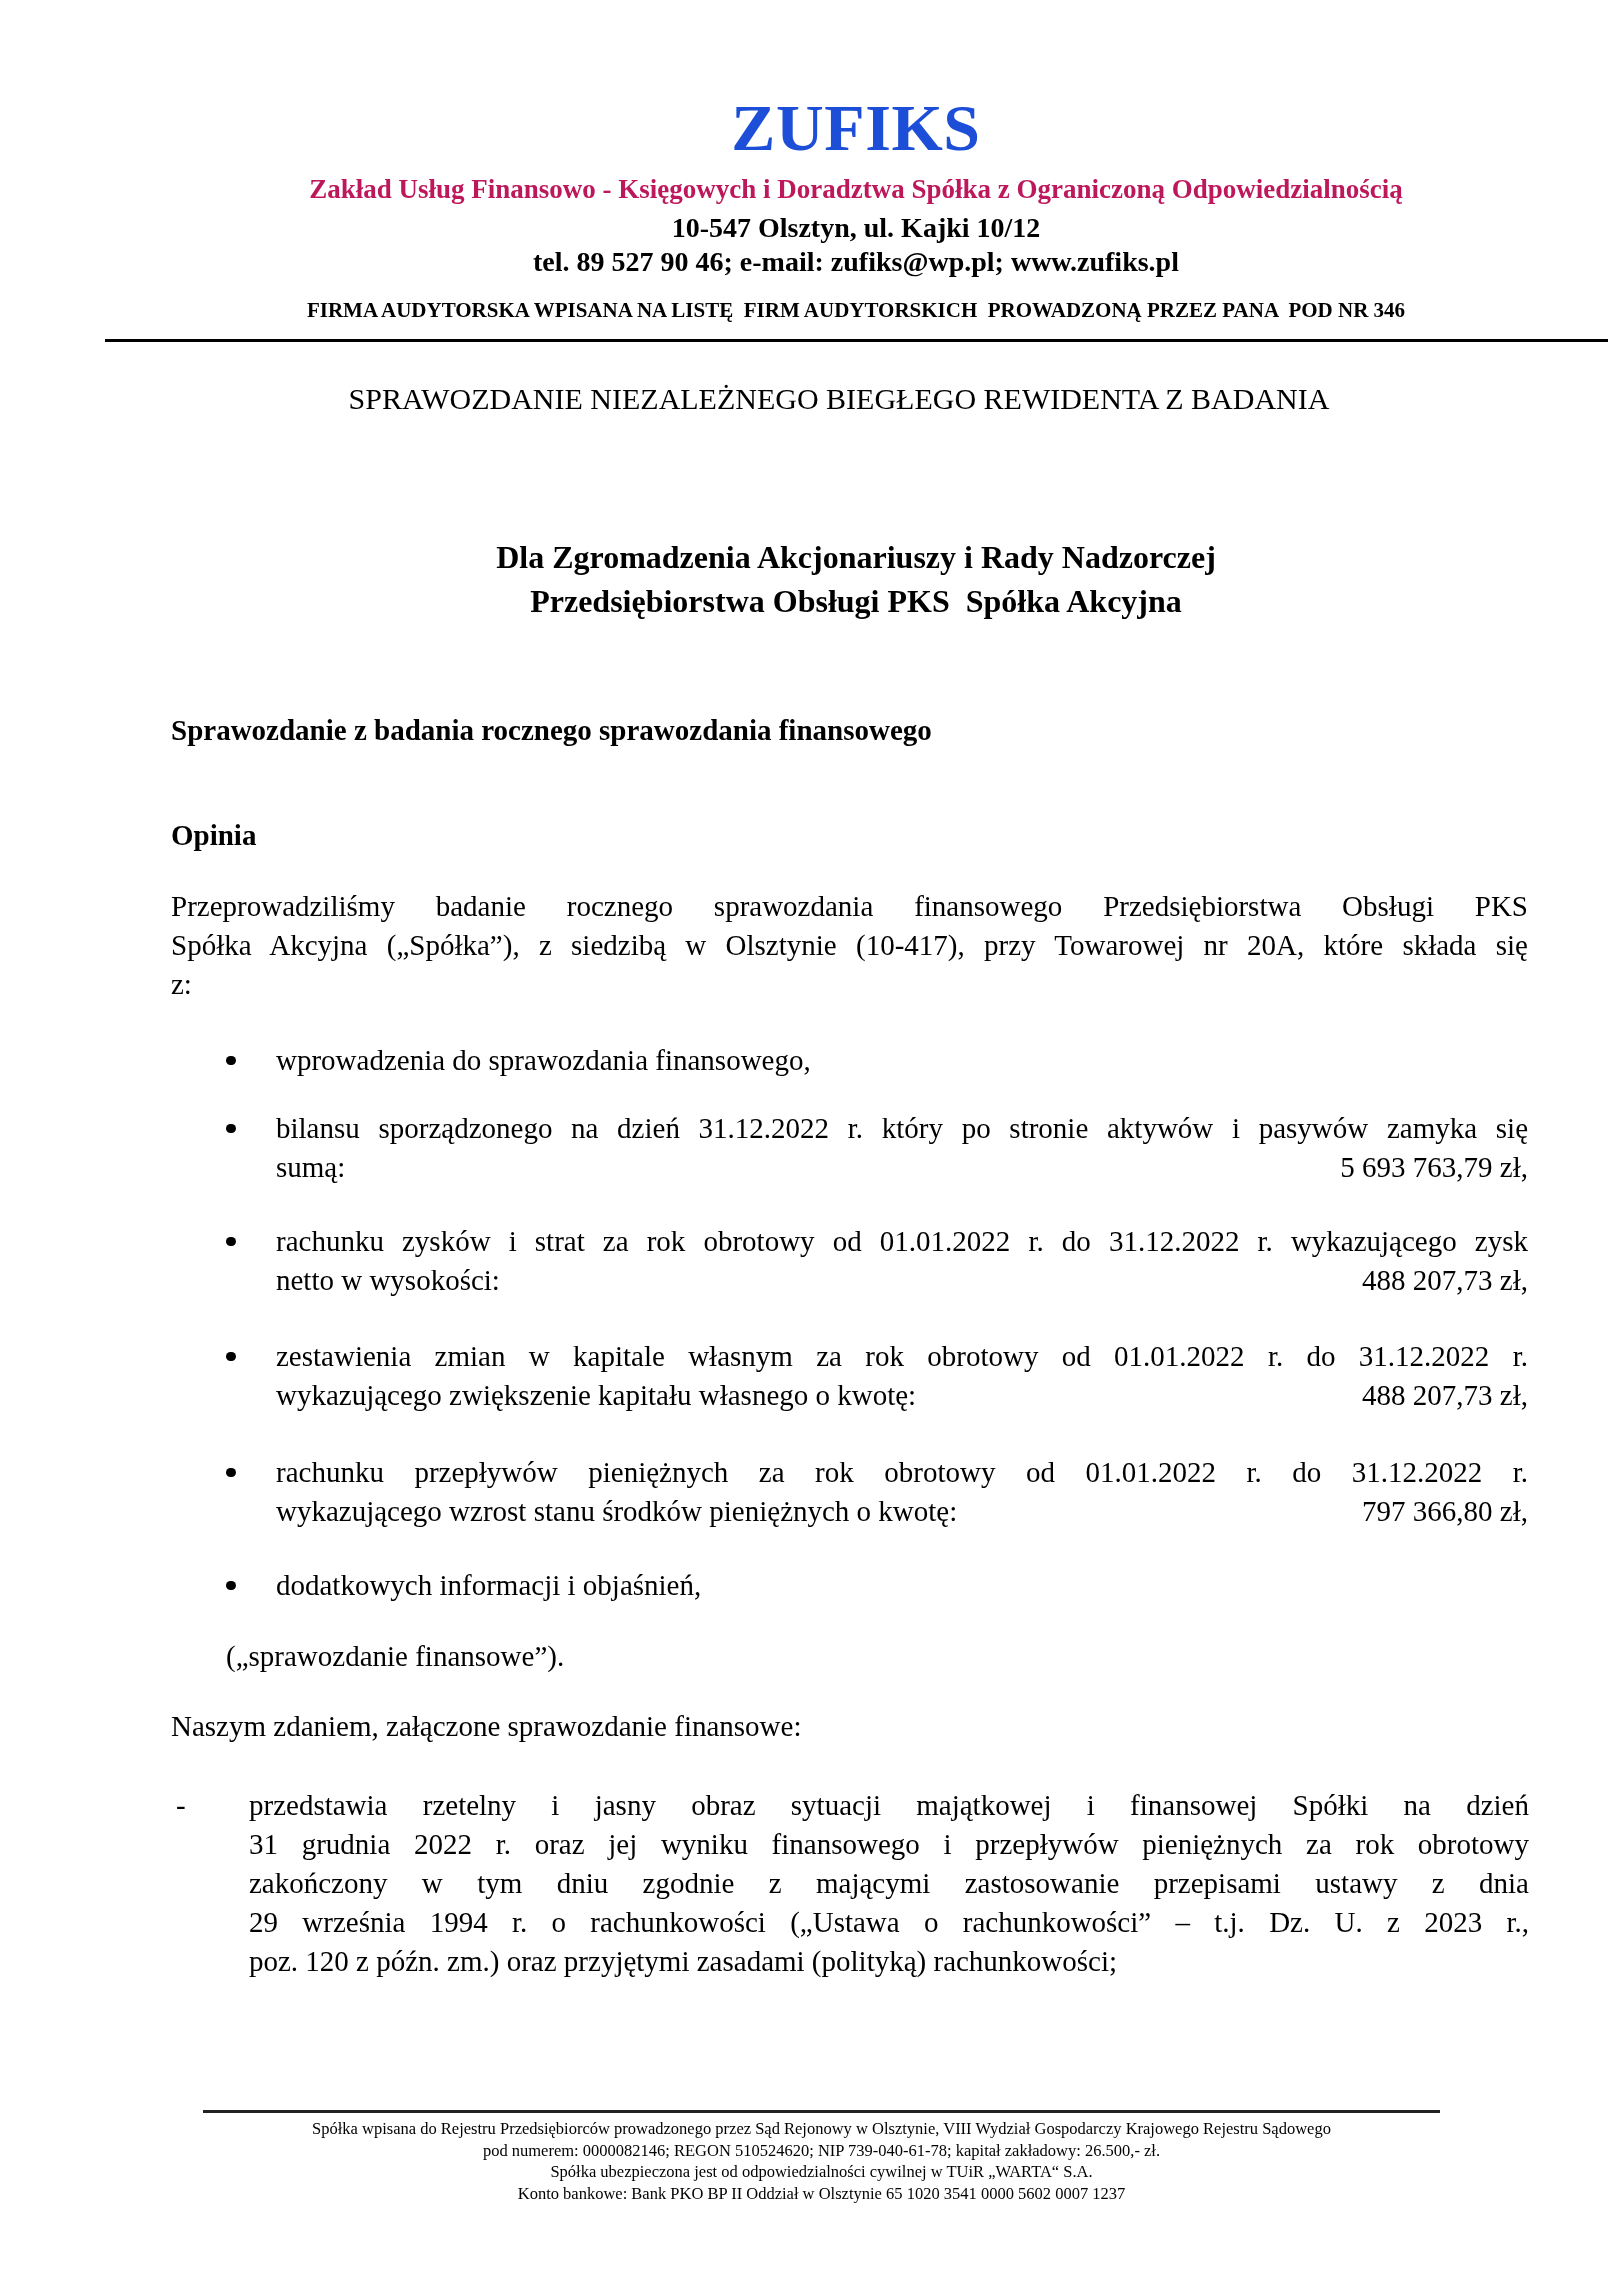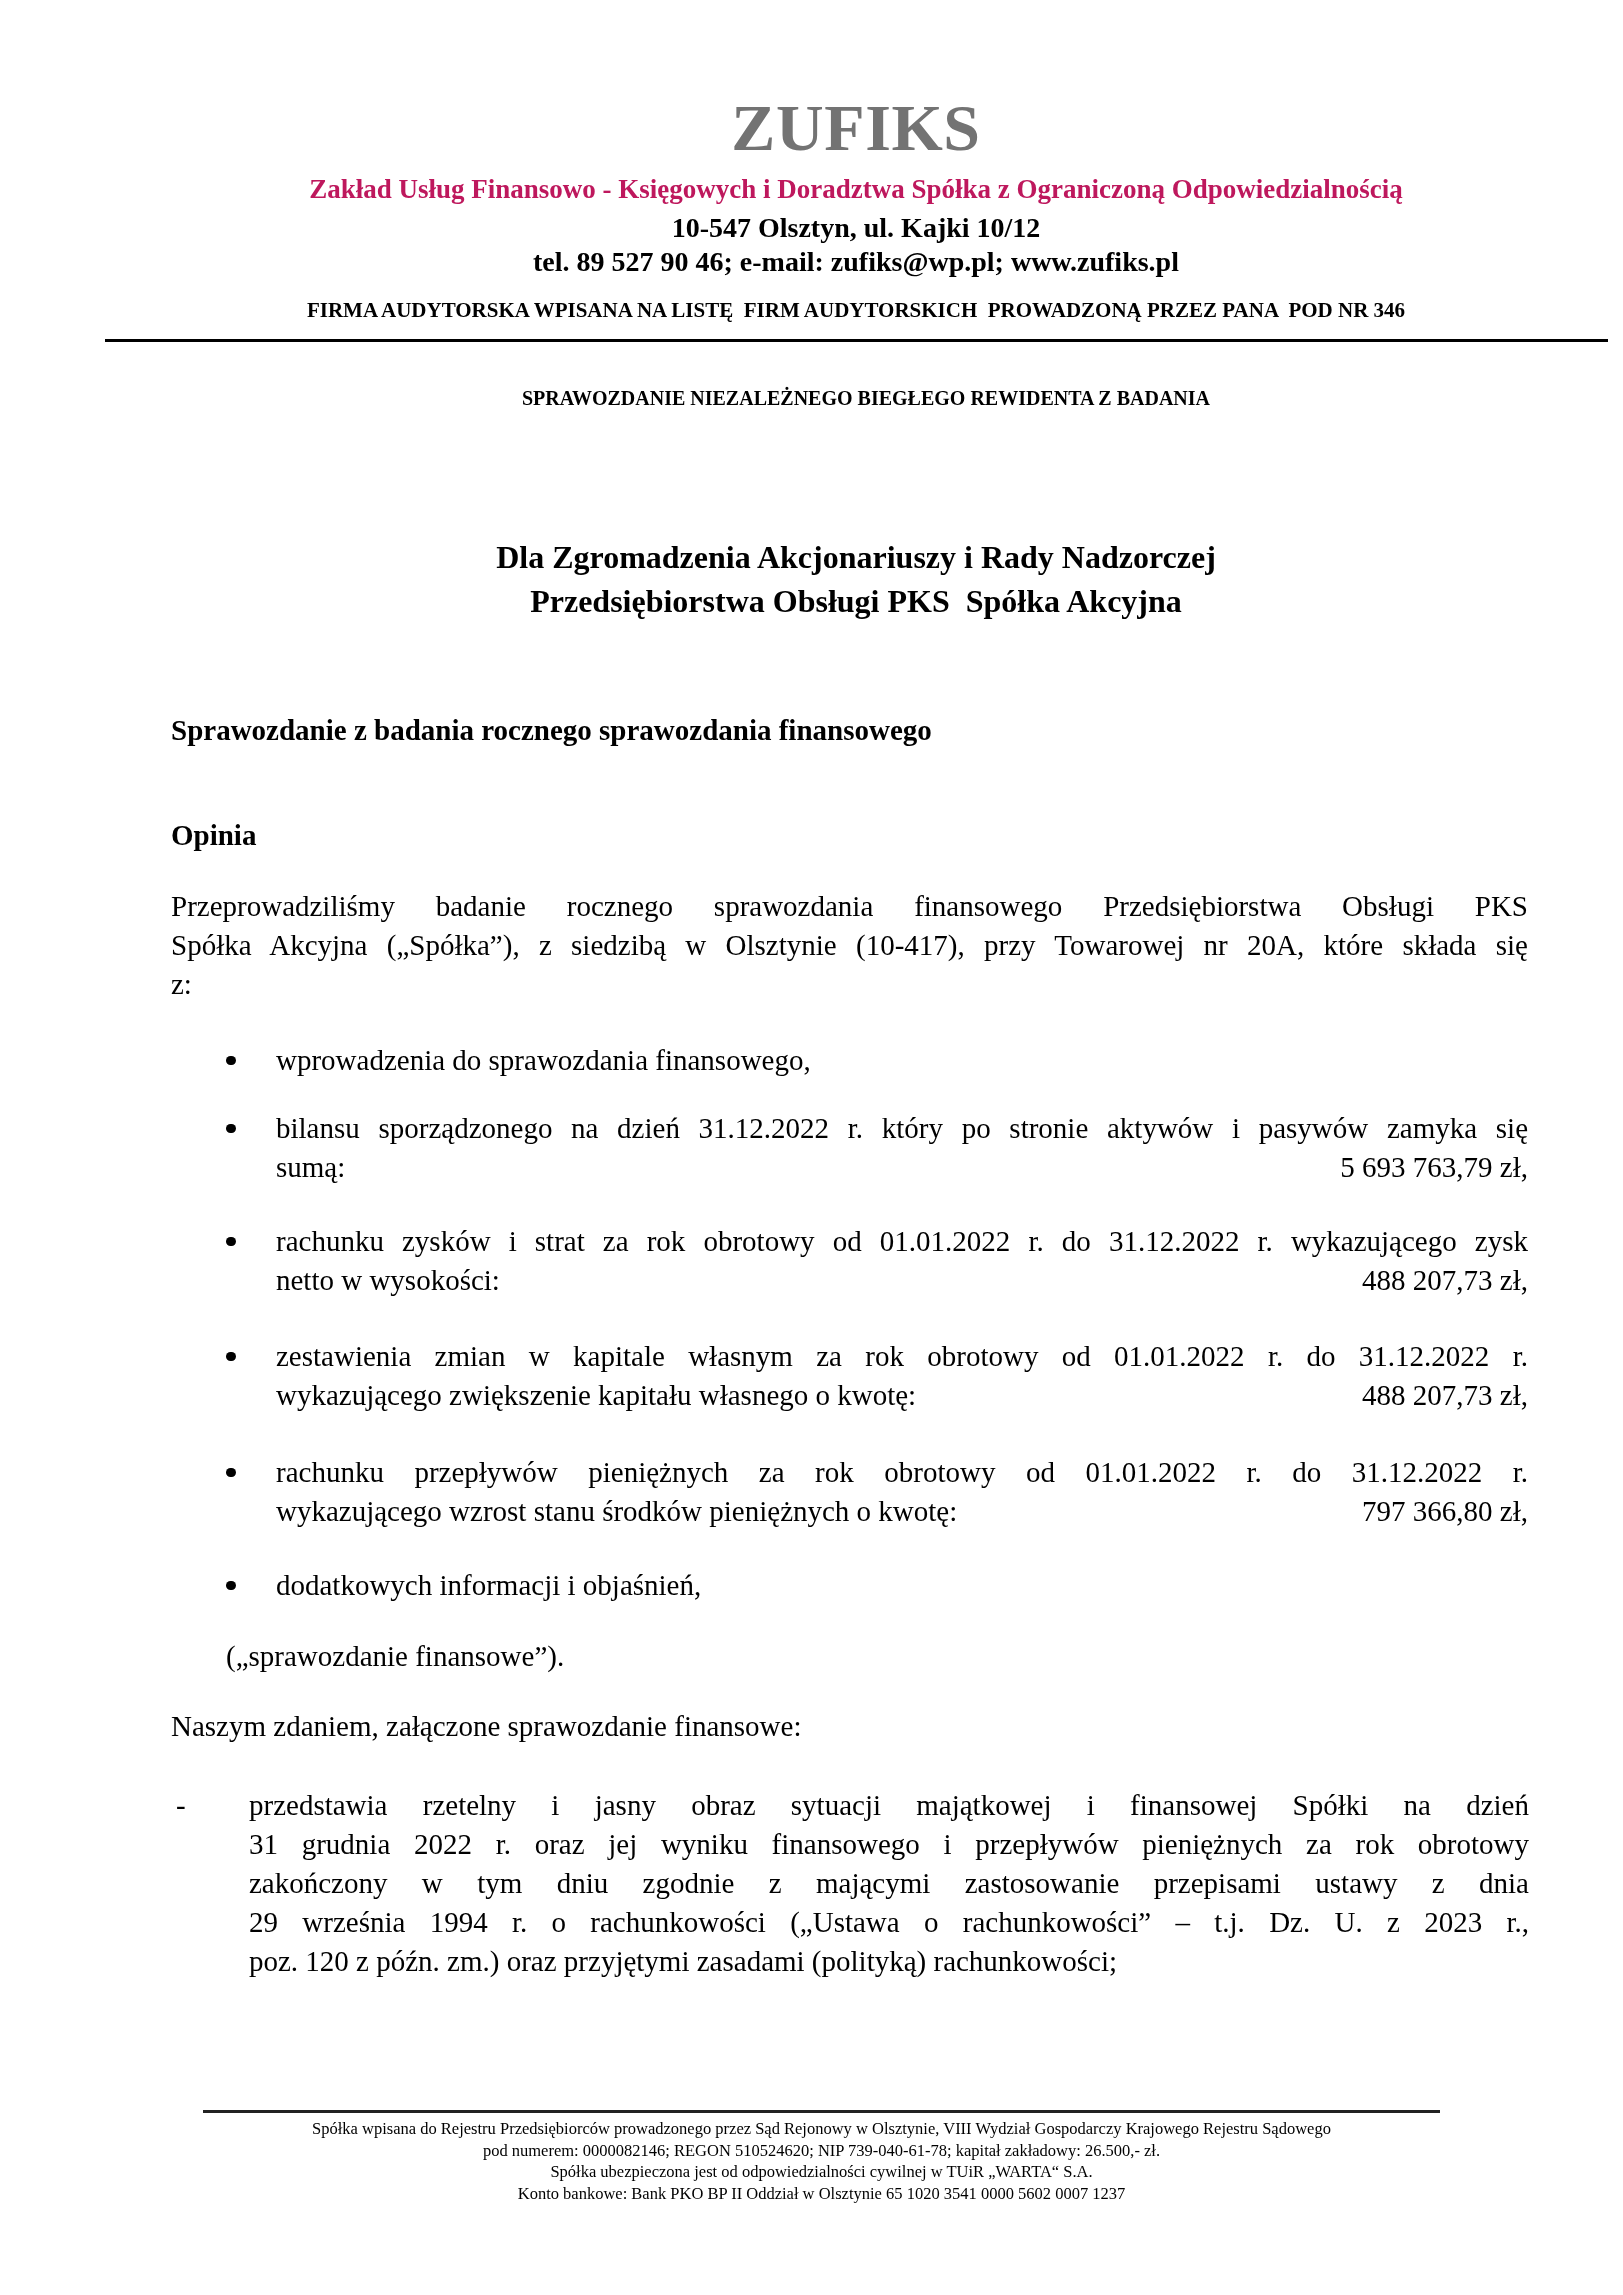--- a/index.html
+++ b/index.html
@@ -15,22 +15,22 @@
   .hline { position:absolute; left:171px; width:1370px; text-align:center; }
   .logo { top:95px; font-size:66px; font-weight:bold; line-height:1; letter-spacing:0.6px; }
   .sub { top:174px; font-size:27px; font-weight:bold; }
   .addr { top:212px; font-size:28px; font-weight:bold; }
   .contact { top:246px; font-size:28px; font-weight:bold; }
   .registry { top:298px; font-size:21px; font-weight:bold; }
   .pre { white-space:pre-wrap; }
   .hdr-rule { position:absolute; top:339px; left:105px; width:1503px; height:3.2px; background:#000; }
 
   
-  .title { position:absolute; top:379px; left:181px; width:1370px; text-align:center;
-           font-size:20px; font-weight:bold; line-height:39px; }
+  .title { position:absolute; top:379px; left:154px; width:1370px; text-align:center;
+           font-size:30px; font-weight:normal; line-height:39px; }
   .addressee { position:absolute; top:535px; left:171px; width:1370px; text-align:center;
                font-size:32px; font-weight:bold; line-height:44px; }
   .sec { position:absolute; top:711px; left:171px; width:1370px; font-size:29px;
          font-weight:bold; line-height:39px; }
   .op  { position:absolute; top:816px; left:171px; width:1370px; font-size:29px;
          font-weight:bold; line-height:39px; }
 
   
   .body-txt { font-size:29px; line-height:39px; }
   .para-intro { position:absolute; top:887px; left:171px; width:1357px; }
@@ -53,21 +53,21 @@
   
   .ftr-rule { position:absolute; top:2110px; left:203px; width:1237px; height:2.5px; background:#222; }
   .ftr { position:absolute; top:2118px; left:203px; width:1237px; text-align:center;
          font-size:16.5px; line-height:21.6px; }
 </style>
 </head>
 <body>
 
 <div class="page">
 
-  <div class="hline logo" style="color: #737373;">ZUFIKS</div>
+  <div class="hline logo" style="color: #1d4ed8;">ZUFIKS</div>
   <div class="hline sub" style="color: #be185d;">Zakład Usług Finansowo - Księgowych i Doradztwa Spółka z Ograniczoną Odpowiedzialnością</div>
   <div class="hline addr">10-547 Olsztyn, ul. Kajki 10/12</div>
   <div class="hline contact">tel. 89 527 90 46; e-mail: zufiks@wp.pl; www.zufiks.pl</div>
   <div class="hline registry pre">FIRMA AUDYTORSKA WPISANA NA LISTĘ  FIRM AUDYTORSKICH  PROWADZONĄ PRZEZ PANA  POD NR 346</div>
   <div class="hdr-rule"></div>
 
   <h1 class="title">SPRAWOZDANIE NIEZALEŻNEGO BIEGŁEGO REWIDENTA Z BADANIA</h1>
 
   <div class="addressee">
     <div>Dla Zgromadzenia Akcjonariuszy i Rady Nadzorczej</div>

